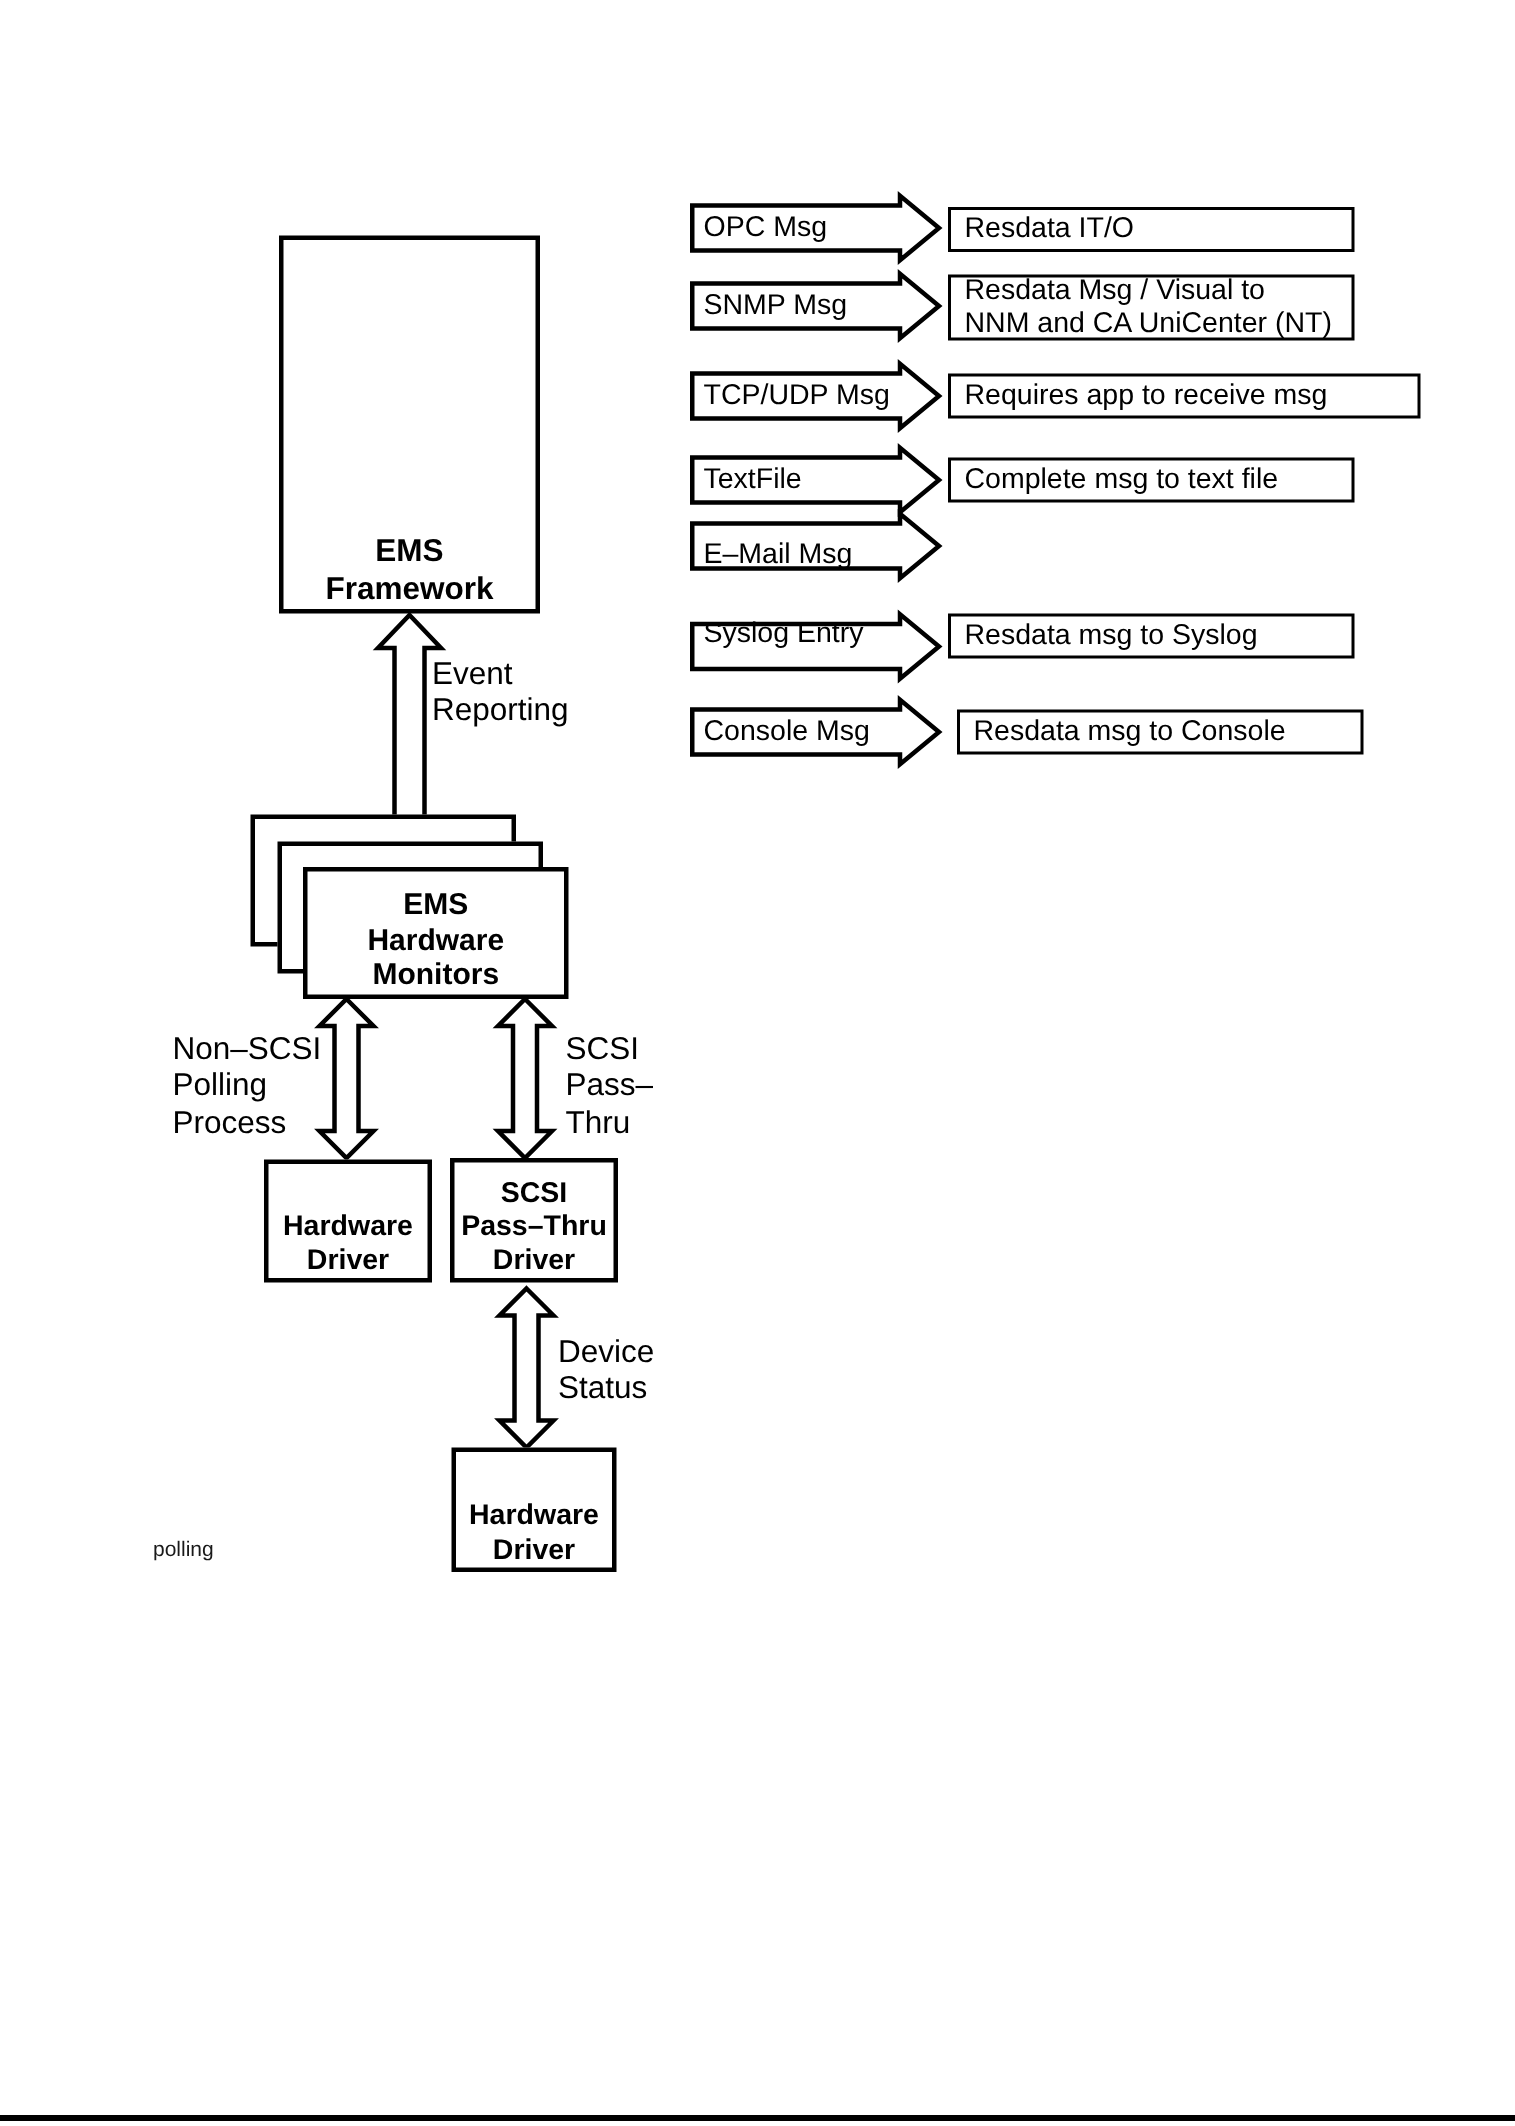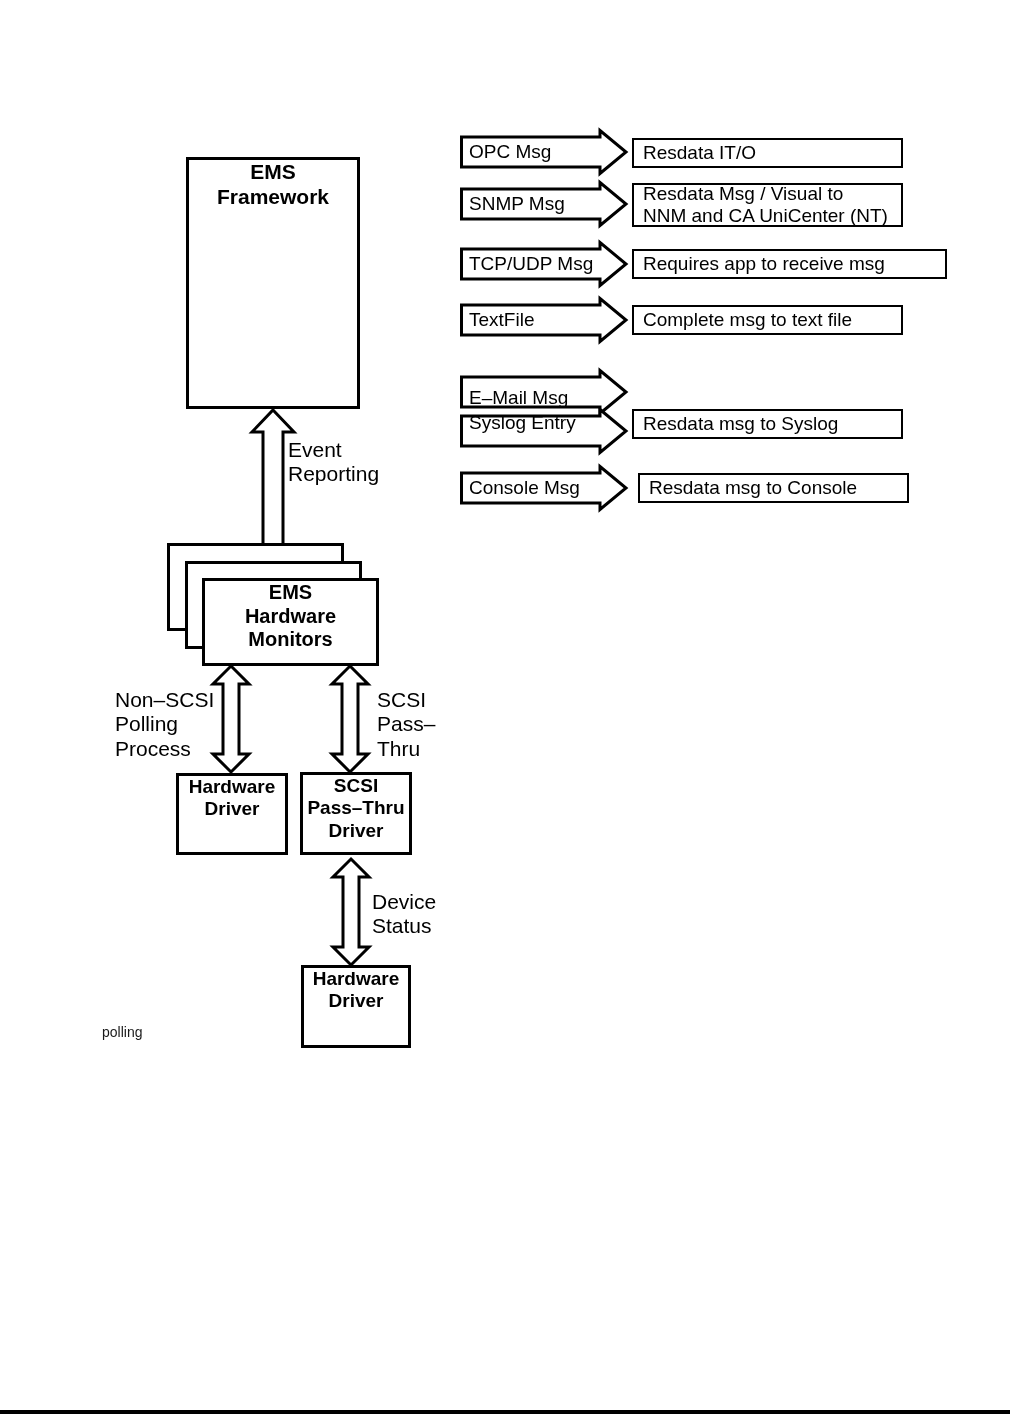--- a/index.html
+++ b/index.html
@@ -19,21 +19,21 @@
     overflow: hidden;
   }
 
   
   .box {
     position: absolute;
     box-sizing: border-box;
     border: 3px solid #000;
     background: #fff;
     display: flex;
-    align-items: flex-start;
+    align-items: flex-end;
     justify-content: center;
     text-align: center;
     line-height: 1.18;
   }
   .box.bold { font-weight: bold; }
 
   
   .desc-box {
     position: absolute;
     box-sizing: border-box;
@@ -214,21 +214,21 @@
   <div class="arrow-tag" style="left:460px; top:305px; width:140px; height:30px;">
     <svg width="168" height="46" viewBox="0 0 168 46" style="top:-8px;">
       <polygon points="1.5,8 140,8 140,1.5 166,23 140,44.5 140,38 1.5,38" fill="#fff" stroke="#000" stroke-width="3" stroke-linejoin="miter"></polygon>
     </svg>
     <span>TextFile</span>
   </div>
   <div class="desc-box" style="left:632px; top:305px; width:271px; height:30px;">
     <span>Complete msg to text file</span>
   </div>
 
-  <div class="arrow-tag" style="left:460px; top:377px; width:140px; height:42px;">
+  <div class="arrow-tag" style="left:460px; top:349px; width:140px; height:42px;">
     <svg width="168" height="46" viewBox="0 0 168 46" style="top:-8px;">
       <polygon points="1.5,8 140,8 140,1.5 166,23 140,44.5 140,38 1.5,38" fill="#fff" stroke="#000" stroke-width="3" stroke-linejoin="miter"></polygon>
     </svg>
     <span>E–Mail Msg</span>
   </div>
 
   <div class="arrow-tag" style="left:460px; top:416px; width:140px; height:18px;align-items:flex-end;">
     <svg width="168" height="46" viewBox="0 0 168 46" style="top:-8px;">
       <polygon points="1.5,8 140,8 140,1.5 166,23 140,44.5 140,38 1.5,38" fill="#fff" stroke="#000" stroke-width="3" stroke-linejoin="miter"></polygon>
     </svg>

